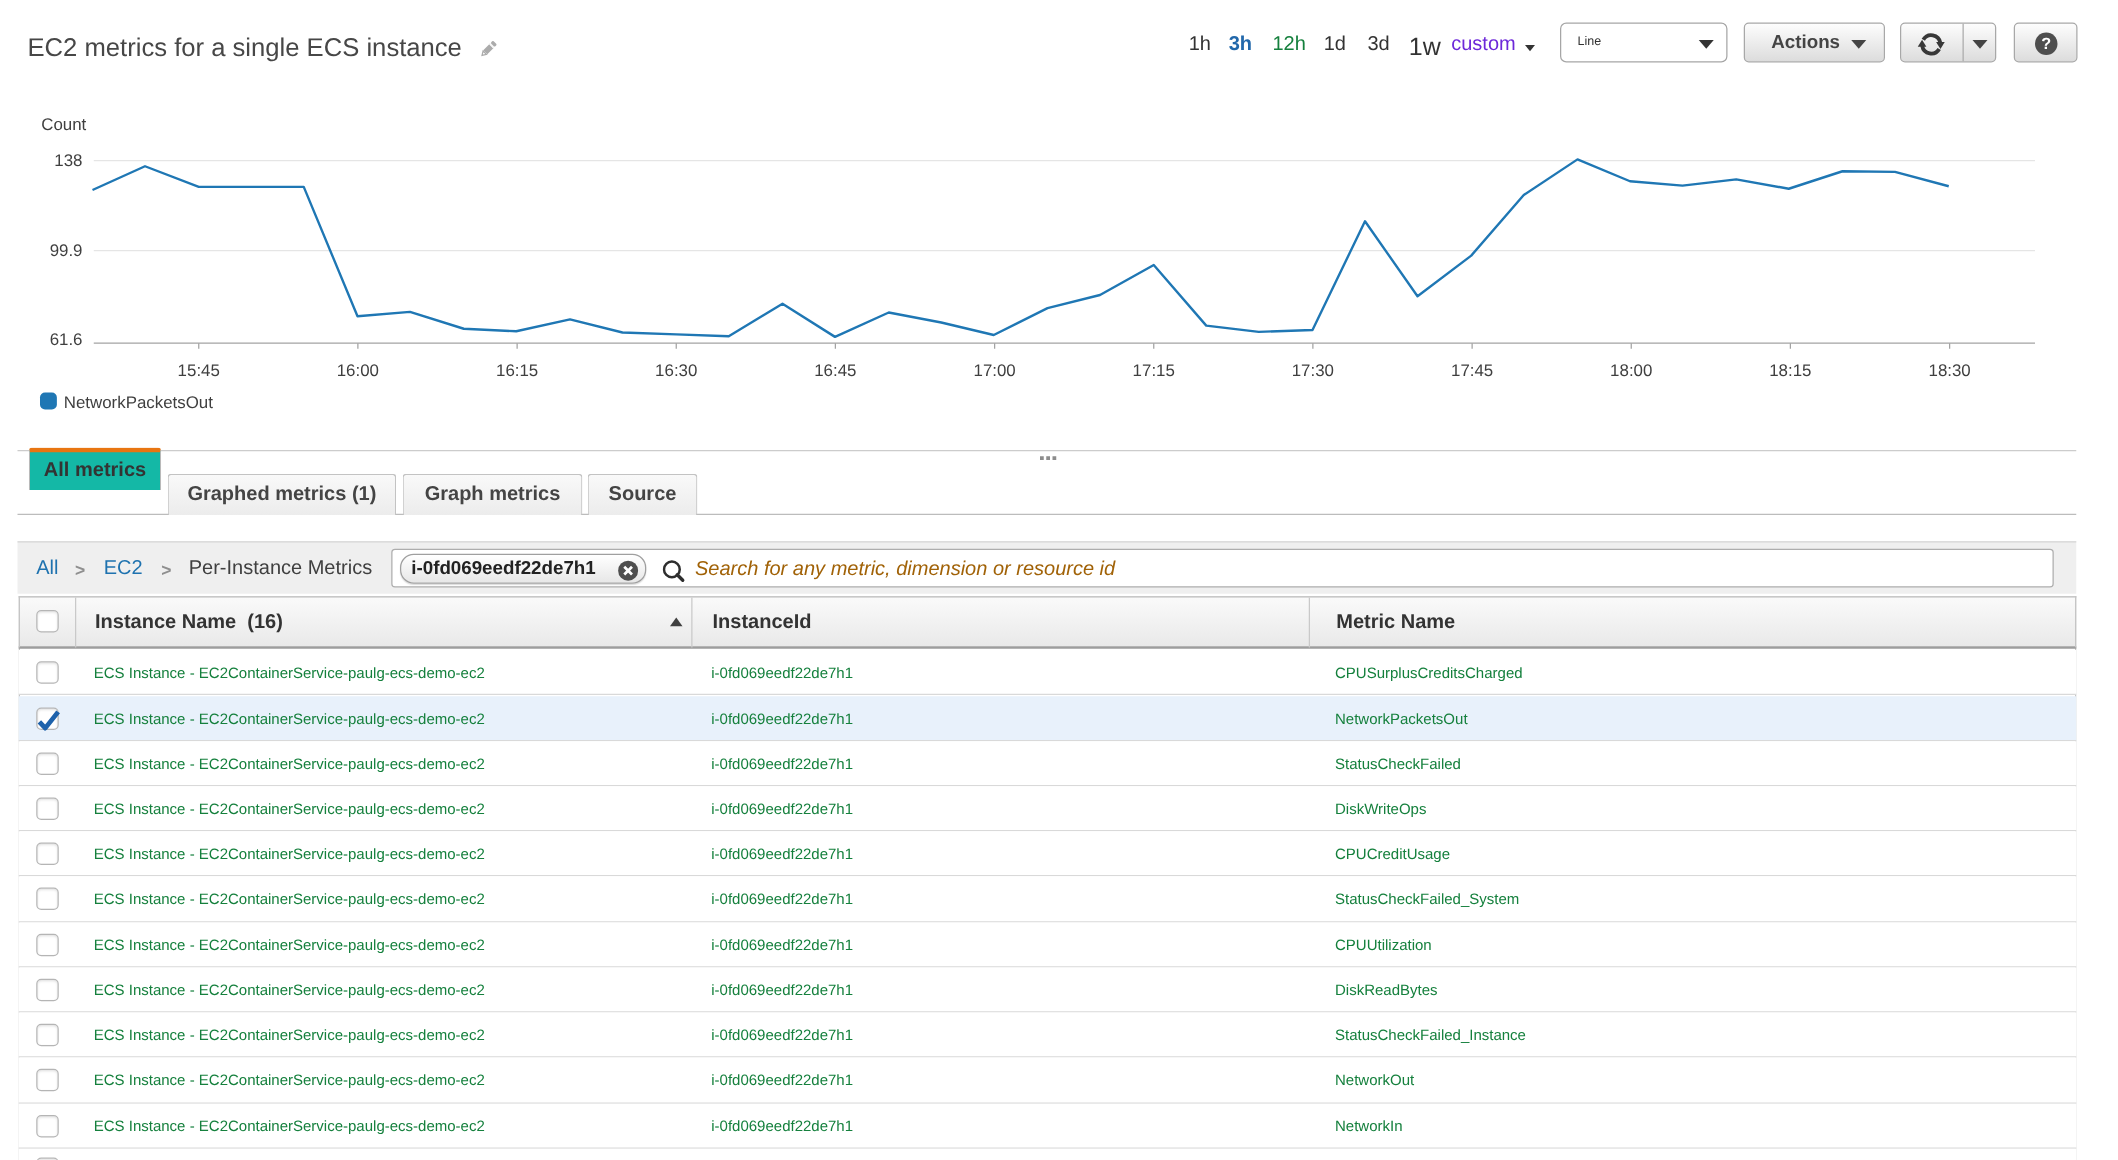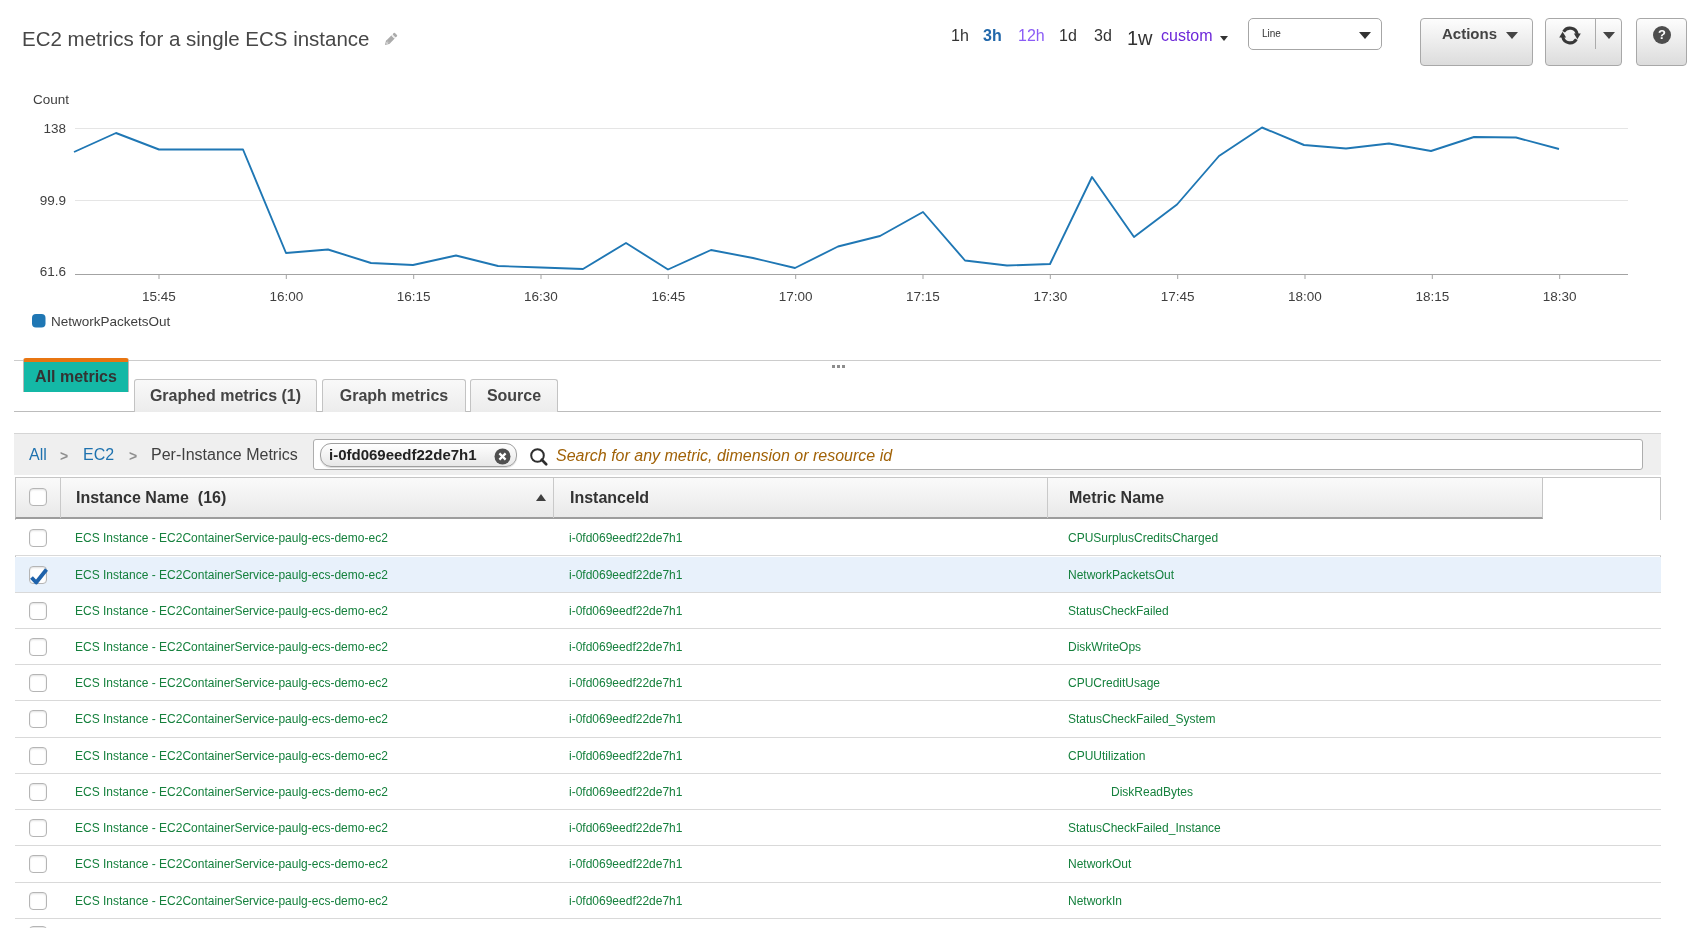--- a/index.html
+++ b/index.html
@@ -1,20 +1,20 @@
 <!DOCTYPE html>
 <html><head><meta charset="utf-8">
 <style>
 * { margin:0; padding:0; box-sizing:border-box; }
 html,body { width:1694px; height:928px; overflow:hidden; background:#fff;
   font-family:"Liberation Sans", sans-serif; }
 .abs { position:absolute; }
-.btn { position:absolute; top:18px; height:48px; border:1px solid #a8a8a8;
+.btn { position:absolute; top:18px; height:32px; border:1px solid #a8a8a8;
   border-radius:4px; background:linear-gradient(#fdfdfd,#dcdcdc);
-  color:#444; font-weight:bold; font-size:15px;margin-left:25px; }
+  color:#444; font-weight:bold; font-size:15px; }
 .tab { position:absolute; font-weight:bold; font-size:16px; color:#444;
   text-align:center; border:1px solid #c3c3c3; border-bottom:none;
   border-radius:3px 3px 0 0; background:linear-gradient(#f9f9f9,#ececec); }
 .cb { position:absolute; width:18px; height:18px; background:#fff;
   border:1px solid #b5b5b5; border-radius:4px;
   box-shadow:inset 0 1px 2px rgba(0,0,0,0.12); }
 .row { position:absolute; left:15px; width:1646px; height:37px;
   border-bottom:1px solid #d9d9d9; background:#fff; }
 .ct { position:absolute; font-size:12px; color:#15803d; top:0; line-height:36px;
   white-space:nowrap; }
@@ -25,21 +25,21 @@
 <svg class="abs" style="left:382px;top:31px;" width="17" height="17" viewBox="0 0 17 17">
   <g transform="rotate(45 8.5 8.5)">
     <rect x="6.2" y="0.8" width="4.6" height="2.7" rx="0.9" fill="#ababab"></rect>
     <rect x="6.2" y="4.1" width="4.6" height="7.6" fill="#ababab"></rect>
     <rect x="6.2" y="4.1" width="4.6" height="1" fill="#ffffff"></rect>
     <path d="M6.6,12.3 L10.4,12.3 L8.5,15.4 Z" fill="#ffffff" stroke="#ababab" stroke-width="1"></path>
   </g>
 </svg>
 <div class="abs" style="left:951px;top:27px;font-size:16px;color:#333;">1h</div>
 <div class="abs" style="left:983px;top:27px;font-size:16px;color:#2268ab;font-weight:bold;">3h</div>
-<div class="abs" style="left:1018px;top:27px;font-size:16px;color:#8b5cf6;">12h</div>
+<div class="abs" style="left:1018px;top:27px;font-size:16px;color:#15803d;">12h</div>
 <div class="abs" style="left:1059px;top:27px;font-size:16px;color:#333;">1d</div>
 <div class="abs" style="left:1094px;top:27px;font-size:16px;color:#333;">3d</div>
 <div class="abs" style="left:1127px;top:27px;font-size:20px;color:#333;">1w</div>
 <div class="abs" style="left:1161px;top:27px;font-size:16px;color:#6d28d9;">custom</div>
 <div class="abs" style="left:1220px;top:36px;width:0;height:0;border-left:4.5px solid transparent;border-right:4.5px solid transparent;border-top:5.5px solid #333;"></div>
 
 <div class="abs" style="left:1248px;top:18px;width:134px;height:32px;border:1px solid #a6a6a6;border-radius:5px;background:#fff;">
   <div class="abs" style="left:13px;top:0;line-height:30px;font-size:10px;color:#333;">Line</div>
   <div class="abs" style="right:10px;top:13px;width:0;height:0;border-left:6.5px solid transparent;border-right:6.5px solid transparent;border-top:7.5px solid #333;"></div>
 </div>
@@ -127,21 +127,21 @@
     <path d="M5.4,5.4 L11.6,11.6 M11.6,5.4 L5.4,11.6" stroke="#fff" stroke-width="2.2"></path>
   </svg>
 </div>
 <svg class="abs" style="left:530px;top:448px;" width="19" height="19" viewBox="0 0 19 19">
   <circle cx="7.5" cy="7.5" r="6.3" fill="none" stroke="#2e2e2e" stroke-width="2"></circle>
   <line x1="11.8" y1="11.8" x2="16.2" y2="16.2" stroke="#2e2e2e" stroke-width="2.7" stroke-linecap="round"></line>
 </svg>
 <div class="abs" style="left:556px;top:447px;font-size:16px;font-style:italic;color:#a16207;">Search for any metric, dimension or resource id</div>
 
 <div class="abs" style="left:15px;top:477px;width:1646px;height:451px;border:1px solid #c5c5c5;border-bottom:none;"></div>
-<div class="abs" style="left:15px;top:477px;width:1528px;height:42px;background:linear-gradient(#fafafa,#e9e9e9);border:1px solid #c5c5c5;border-bottom:2px solid #9d9d9d;">
+<div class="abs" style="left:15px;top:477px;width:1646px;height:42px;background:linear-gradient(#fafafa,#e9e9e9);border:1px solid #c5c5c5;border-bottom:2px solid #9d9d9d;">
   <div class="abs" style="left:44px;top:0;width:1px;height:40px;background:#c9c9c9;"></div>
   <div class="abs" style="left:537px;top:0;width:1px;height:40px;background:#c9c9c9;"></div>
   <div class="abs" style="left:1031px;top:0;width:1px;height:40px;background:#c9c9c9;"></div>
   <div class="cb" style="left:13px;top:10px;"></div>
   <div class="abs" style="left:60px;top:0;line-height:40px;font-size:16px;font-weight:bold;color:#333;">Instance Name&nbsp; (16)</div>
   <div class="abs" style="left:520px;top:16px;width:0;height:0;border-left:5.5px solid transparent;border-right:5.5px solid transparent;border-bottom:7px solid #404040;"></div>
   <div class="abs" style="left:554px;top:0;line-height:40px;font-size:16px;font-weight:bold;color:#333;">InstanceId</div>
   <div class="abs" style="left:1053px;top:0;line-height:40px;font-size:16px;font-weight:bold;color:#333;">Metric Name</div>
 </div>
 <div class="row" style="top:520.3px;height:36.2px;">
@@ -186,21 +186,21 @@
 <div class="row" style="top:737.7px;height:36.2px;">
   <div class="cb" style="left:14px;top:9px;"></div>
   <div class="ct" style="left:60px;">ECS Instance - EC2ContainerService-paulg-ecs-demo-ec2</div>
   <div class="ct" style="left:554px;">i-0fd069eedf22de7h1</div>
   <div class="ct" style="left:1053px;">CPUUtilization</div>
 </div>
 <div class="row" style="top:773.9px;height:36.2px;">
   <div class="cb" style="left:14px;top:9px;"></div>
   <div class="ct" style="left:60px;">ECS Instance - EC2ContainerService-paulg-ecs-demo-ec2</div>
   <div class="ct" style="left:554px;">i-0fd069eedf22de7h1</div>
-  <div class="ct" style="left:1096px;">DiskReadBytes</div>
+  <div class="ct" style="left:1053px;">DiskReadBytes</div>
 </div>
 <div class="row" style="top:810.1px;height:36.2px;">
   <div class="cb" style="left:14px;top:9px;"></div>
   <div class="ct" style="left:60px;">ECS Instance - EC2ContainerService-paulg-ecs-demo-ec2</div>
   <div class="ct" style="left:554px;">i-0fd069eedf22de7h1</div>
   <div class="ct" style="left:1053px;">StatusCheckFailed_Instance</div>
 </div>
 <div class="row" style="top:846.4px;height:36.2px;">
   <div class="cb" style="left:14px;top:9px;"></div>
   <div class="ct" style="left:60px;">ECS Instance - EC2ContainerService-paulg-ecs-demo-ec2</div>

